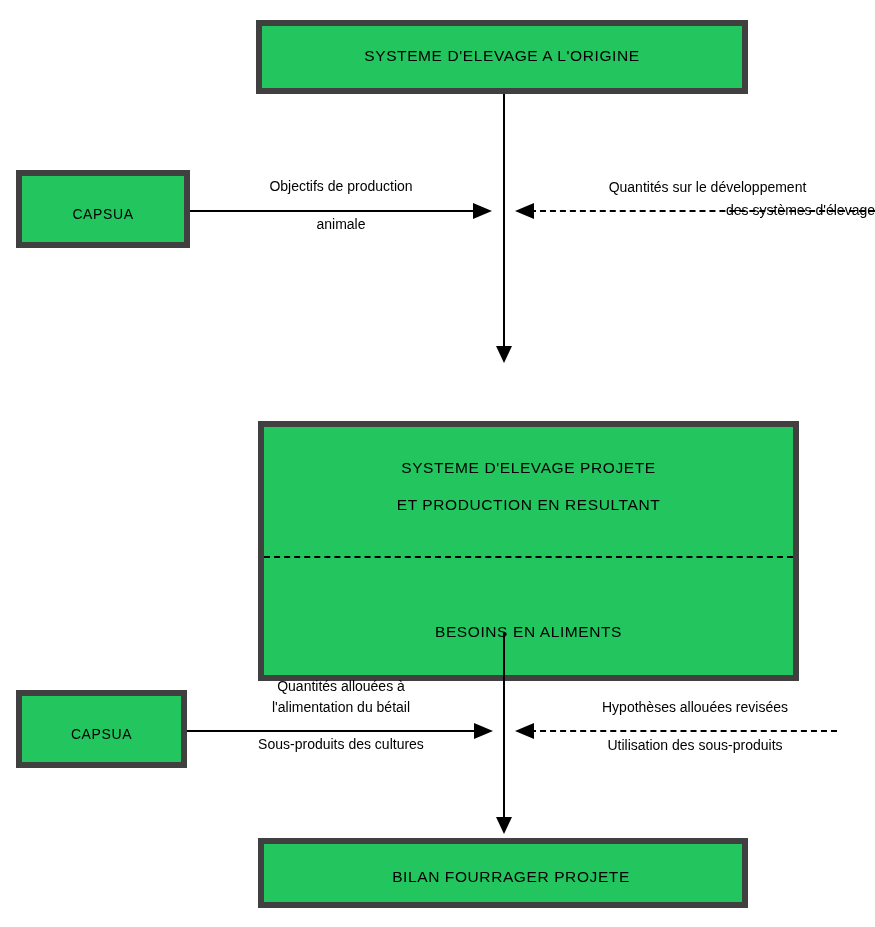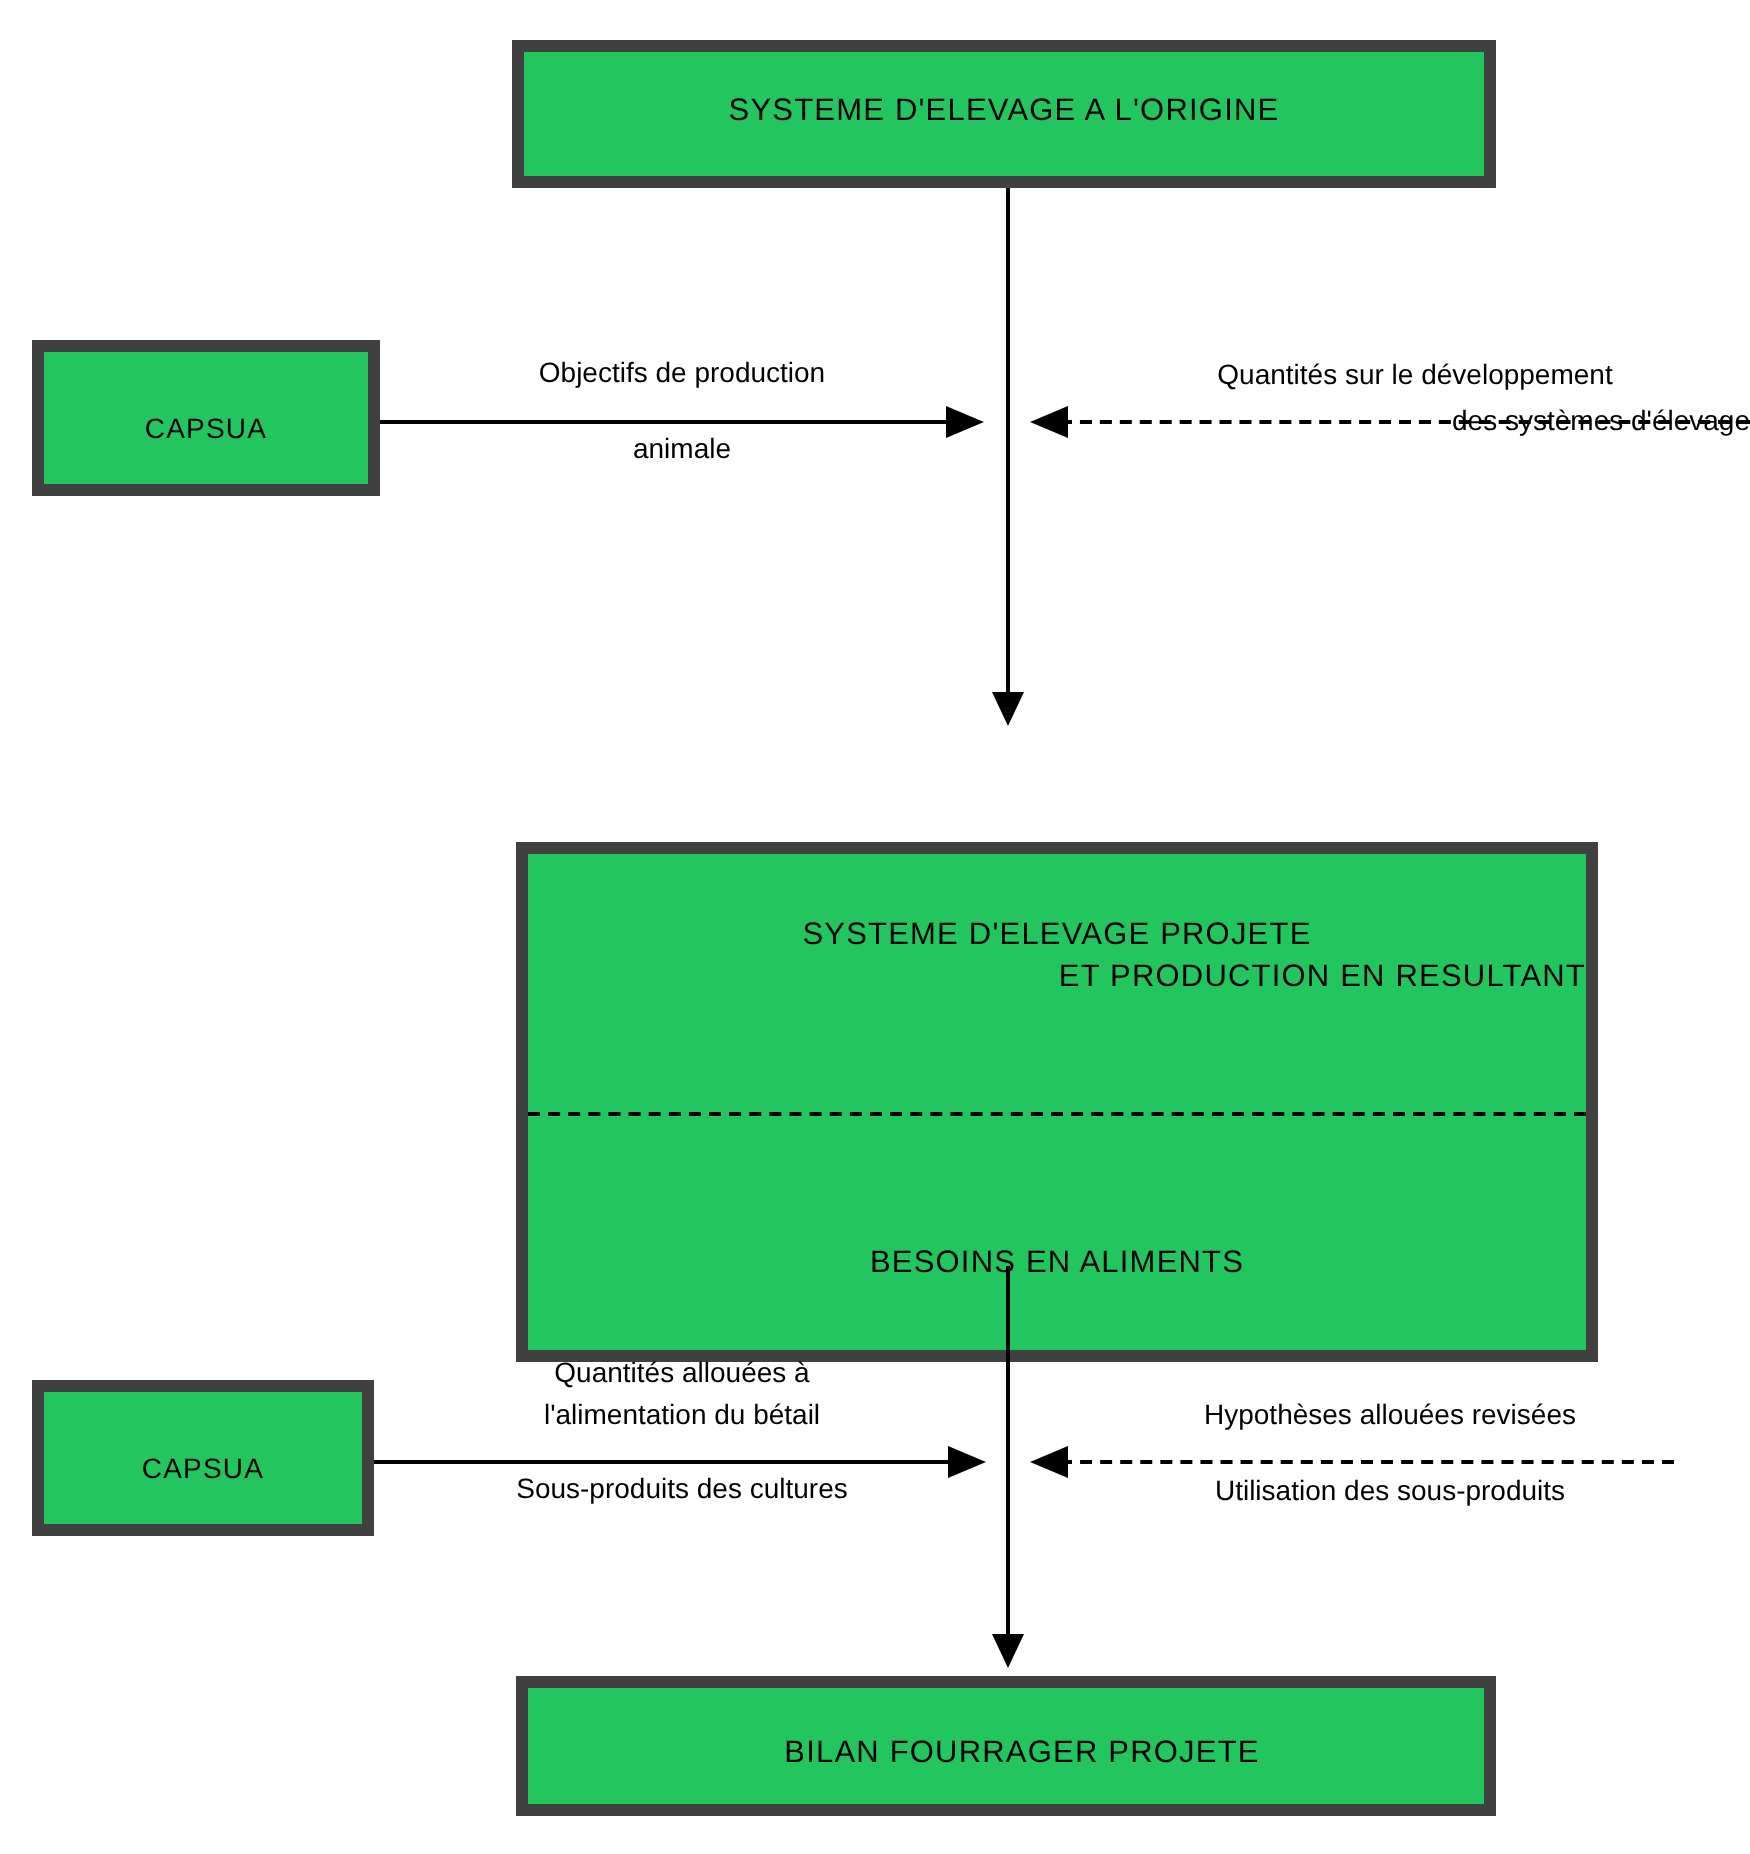--- a/index.html
+++ b/index.html
@@ -115,21 +115,21 @@
   <div class="edge-label center" style="left:196px; top:216px; width:290px;">animale</div>
 
   <div class="line-h-dashed" style="left:530px; top:210px; width:345px;"></div>
   <div class="arrow arrow-left" style="left:515px; top:203px;"></div>
 
   <div class="edge-label center" style="left:540px; top:179px; width:335px;">Quantités sur le développement</div>
   <div class="edge-label center" style="left:540px; top:202px; width:335px;text-align:right;">des systèmes d'élevage</div>
 
   <div class="box" style="left:258px; top:373px; width:541px; height:260px;margin-top:48px;">
     <div class="box-label stage-title" style="top:32px;">SYSTEME D'ELEVAGE PROJETE</div>
-    <div class="box-label stage-title" style="top:53px;text-align:right;">ET PRODUCTION EN RESULTANT</div>
+    <div class="box-label stage-title" style="top:69px;">ET PRODUCTION EN RESULTANT</div>
 
     <div class="divider-dashed" style="top:129px;"></div>
 
     <div class="box-label stage-title" style="top:196px;">BESOINS EN ALIMENTS</div>
   </div>
 
   <div class="line-v" style="left:503px; top:633px; height:187px;"></div>
   <div class="arrow arrow-down" style="left:496px; top:817px;"></div>
 
   <div class="box" style="left:16px; top:690px; width:171px; height:78px;">

